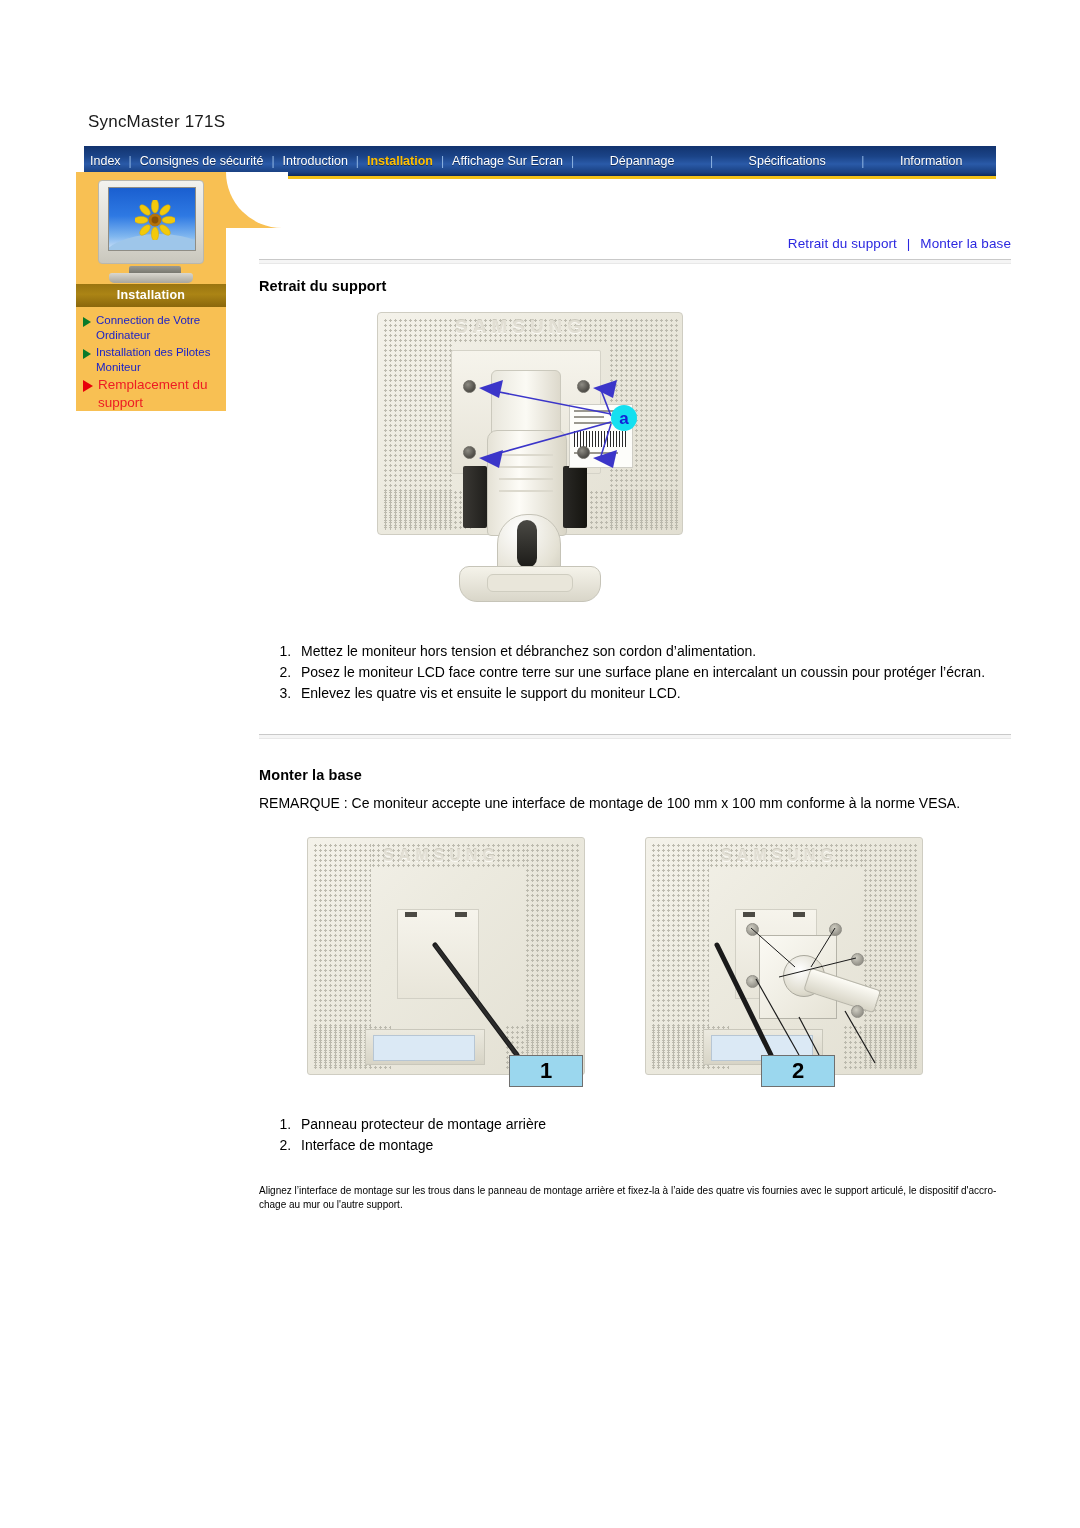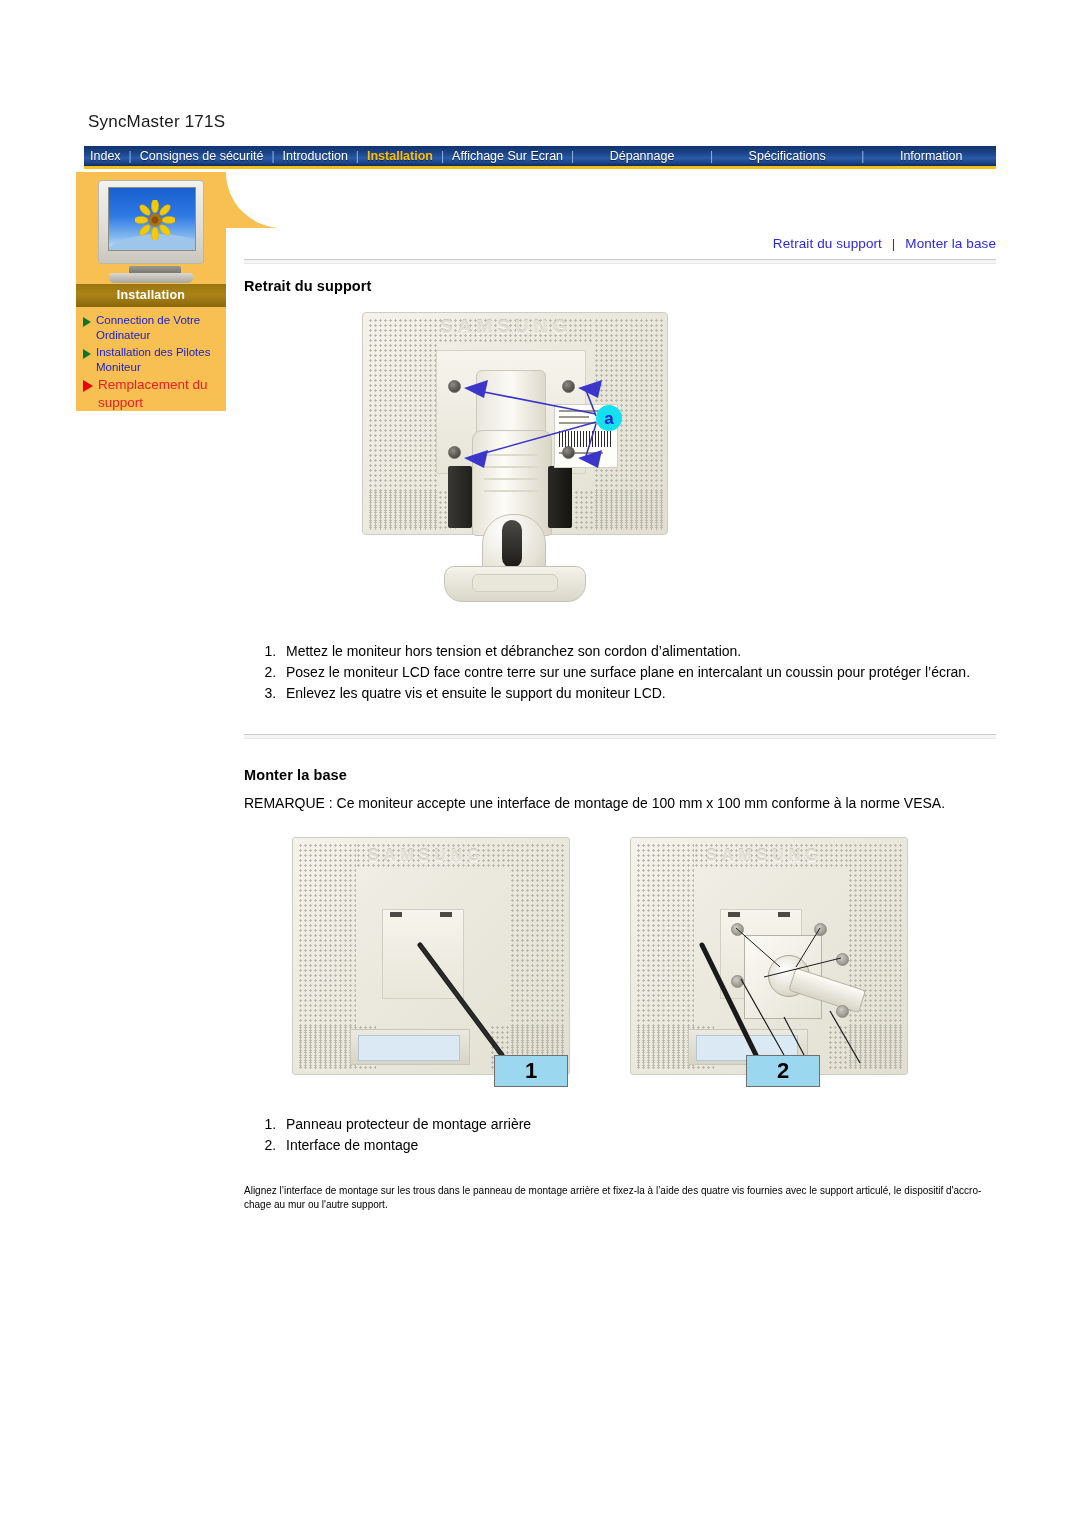--- a/index.html
+++ b/index.html
@@ -26,21 +26,21 @@
     letter-spacing: 0.2px;
     color: #1a1a1a;
   }
 
   
   #navbar {
     position: absolute;
     left: 84px;
     top: 146px;
     width: 912px;
-    height: 23px;
+    height: 33px;
     background: linear-gradient(to bottom, #12336e 0%, #1b4488 35%, #2a5aa8 60%, #194081 88%, #0e2a5c 100%);
     border-bottom: 3px solid #f2c21a;
     display: flex;
     align-items: center;
     box-sizing: border-box;
   }
   .nav-item {
     color: #ffffff;
     font-size: 12.5px;
     white-space: nowrap;
@@ -183,21 +183,21 @@
   .menu-item.active .menu-label {
     font-size: 13.5px;
     font-weight: 400;
     color: #ed1b23;
     line-height: 1.3;
   }
 
   
   #content {
     position: absolute;
-    left: 244px;
+    left: 259px;
     top: 236px;
     width: 752px;
   }
   #breadcrumb {
     text-align: right;
     font-size: 13.5px;
     color: #2b27e0;
     padding-bottom: 8px;
     letter-spacing: .1px;
   }

